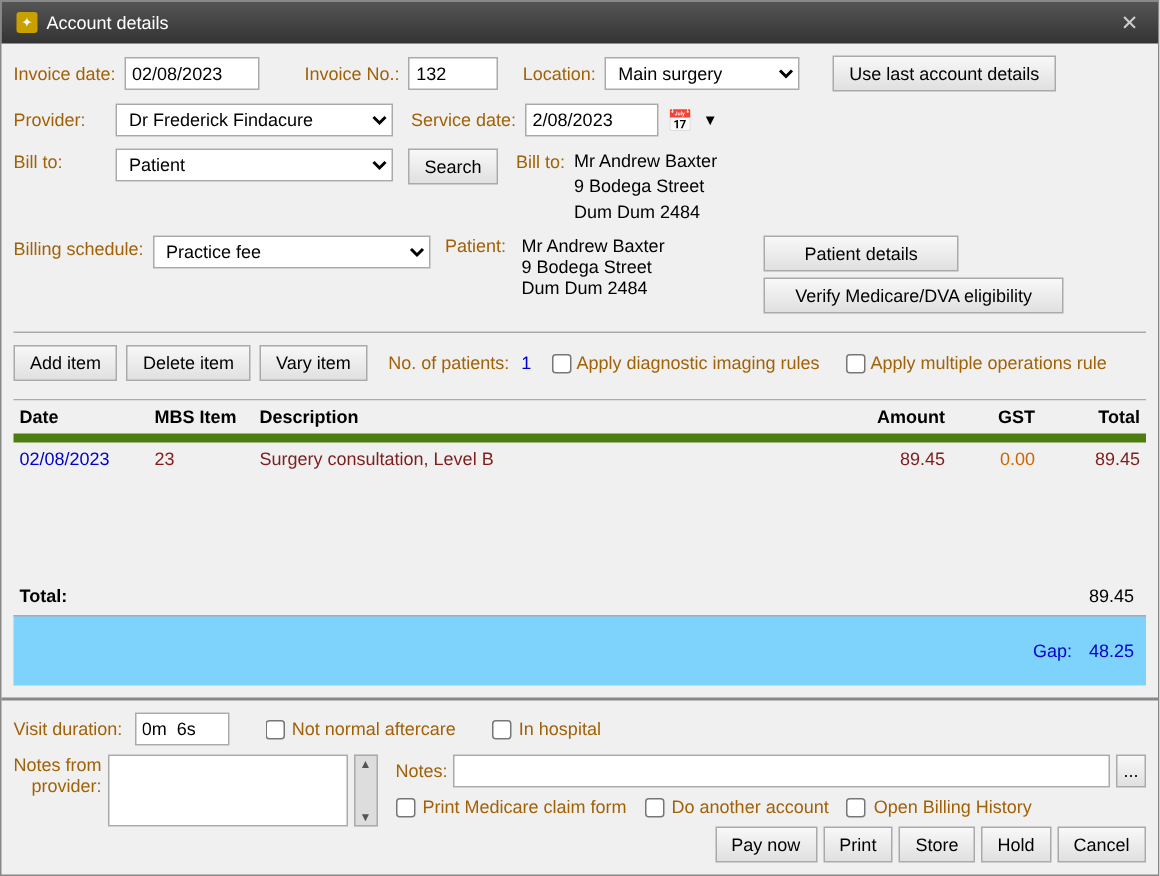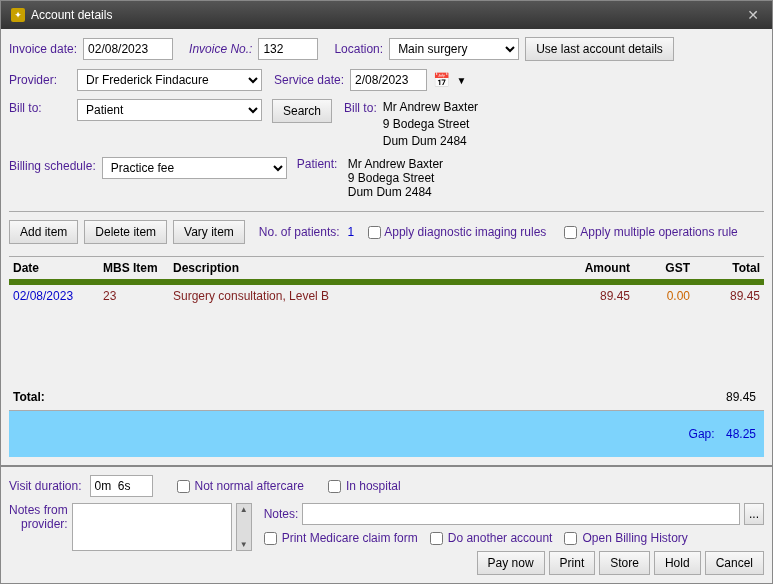--- a/index.html
+++ b/index.html
@@ -10,21 +10,21 @@
     .titlebar { background: linear-gradient(to bottom, #555, #333); color: #fff; padding: 6px 10px; display: flex; align-items: center; justify-content: space-between; height: 28px; }
     .titlebar-left { display: flex; align-items: center; gap: 6px; }
     .titlebar-icon { width: 14px; height: 14px; background: #c8a000; border-radius: 2px; display: flex; align-items: center; justify-content: center; font-size: 9px; color: #fff; }
     .titlebar-title { font-size: 12px; color: #fff; }
     .close-btn { width: 18px; height: 18px; background: none; border: none; color: #ccc; cursor: pointer; font-size: 14px; display: flex; align-items: center; justify-content: center; }
     
     .content { flex: 1; padding: 8px; display: flex; flex-direction: column; gap: 4px; }
     
     .row { display: flex; align-items: center; gap: 6px; margin-bottom: 4px; }
     
-    label { color: #4c1d95; white-space: nowrap; min-width: fit-content; }
+    label { color: #a16207; white-space: nowrap; min-width: fit-content; }
     
     input[type="text"] { border: 1px solid #aaa; background: #fff; padding: 2px 4px; height: 22px; }
     
     select { border: 1px solid #aaa; background: #fff; padding: 2px 4px; height: 22px; appearance: auto; }
     
     .btn { border: 1px solid #aaa; background: linear-gradient(to bottom, #f8f8f8, #e0e0e0); padding: 2px 10px; height: 24px; cursor: pointer; white-space: nowrap; }
     
     .bill-to-address { font-size: 12px; line-height: 1.4; color: #000; }
     
     .separator { border: none; border-top: 1px solid #aaa; margin: 4px 0; }
@@ -95,36 +95,36 @@
       <span class="titlebar-title">Account details</span>
     </div>
     <button class="close-btn">✕</button>
   </div>
 
   <div class="content">
 
     <div class="row">
       <label>Invoice date:</label>
       <input type="text" style="width: 90px;" value="02/08/2023">
-      <label style="margin-left:10px;font-style:italic;">Invoice No.:</label>
+      <label style="margin-left:24px;">Invoice No.:</label>
       <input type="text" style="width: 60px;" value="132">
       <label style="margin-left:10px;">Location:</label>
       <select style="width:130px;">
         <option>Main surgery</option>
       </select>
-      <button class="btn" style="margin-left:0;">Use last account details</button>
+      <button class="btn" style="margin-left:16px;">Use last account details</button>
     </div>
 
     <div class="row">
       <label style="width:62px;">Provider:</label>
       <select style="width:185px;">
         <option>Dr Frederick Findacure</option>
       </select>
       <label style="margin-left:6px;">Service date:</label>
-      <input type="text" style="width: 77px;" value="2/08/2023">
+      <input type="text" style="width: 89px;" value="2/08/2023">
       <span class="calendar-icon">📅</span>
       <span class="dropdown-arrow">▼</span>
     </div>
 
     <div class="row" style="align-items:flex-start;">
       <label style="width:62px; margin-top:2px;">Bill to:</label>
       <select style="width:185px;">
         <option>Patient</option>
       </select>
       <button class="btn" style="margin-left:4px;">Search</button>
@@ -141,20 +141,24 @@
       <select style="width:185px;">
         <option>Practice fee</option>
       </select>
       <div style="margin-left: 4px; display:flex; flex-direction: column; gap: 4px;">
         <div class="row" style="align-items:flex-start; margin-bottom:0;">
           <label style="width:45px;">Patient:</label>
           <div class="patient-info">
             <span>Mr Andrew Baxter</span>
             <span>9 Bodega Street</span>
             <span>Dum Dum  2484</span>
+          </div>
+          <div style="margin-left: 60px; display:flex; flex-direction:column; gap:4px;">
+            <button class="btn" style="width:130px;">Patient details</button>
+            <button class="btn" style="width:200px;">Verify Medicare/DVA eligibility</button>
           </div>
         </div>
       </div>
     </div>
 
     <hr class="separator">
 
     <div class="action-row">
       <button class="btn">Add item</button>
       <button class="btn">Delete item</button>

